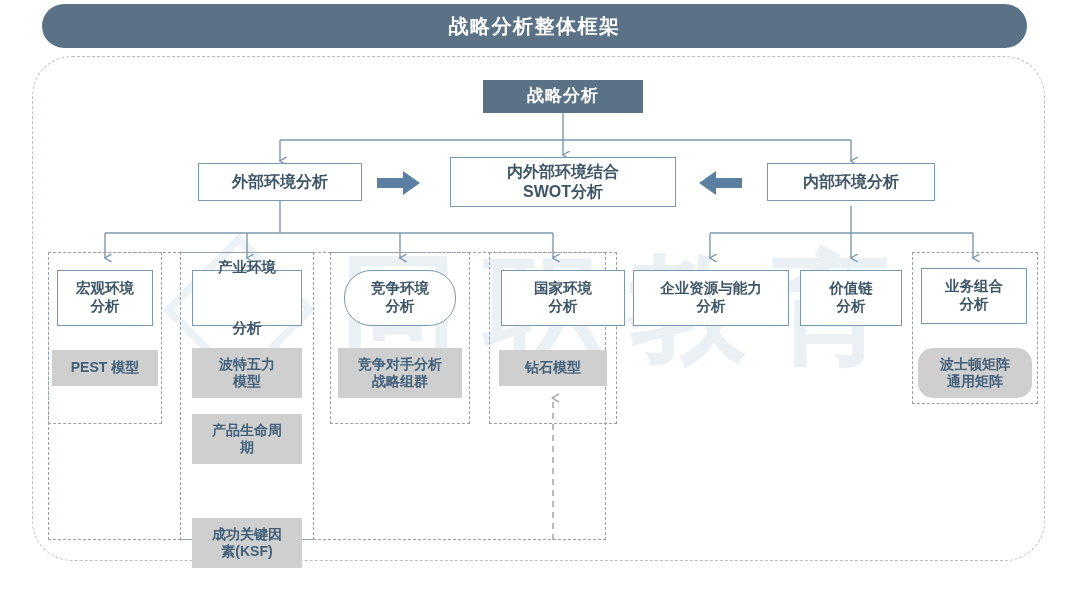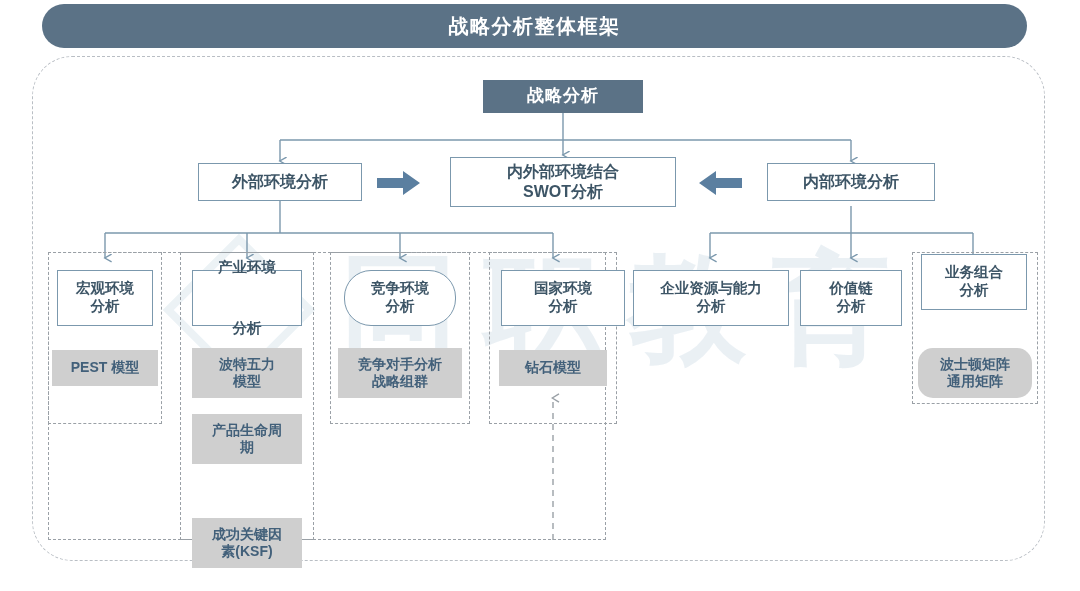--- a/index.html
+++ b/index.html
@@ -251,20 +251,20 @@
 <div class="node leaf-head" style="left:633px; top:270px; width:156px; height:56px; flex-direction:column;">
   <span>企业资源与能力</span>
   <span>分析</span>
 </div>
 
 <div class="node leaf-head" style="left:800px; top:270px; width:102px; height:56px; flex-direction:column;">
   <span>价值链</span>
   <span>分析</span>
 </div>
 
-<div class="node leaf-head" style="left:921px; top:254px; width:106px; height:56px; flex-direction:column;">
+<div class="node leaf-head" style="left:921px; top:268px; width:106px; height:56px; flex-direction:column;">
   <span>业务组合</span>
   <span>分析</span>
 </div>
 <div class="node sub" style="left:918px; top:348px; width:114px; height:50px; flex-direction:column;border-radius:15px;">
   <span>波士顿矩阵</span>
   <span>通用矩阵</span>
 </div>
 
 </body></html>

